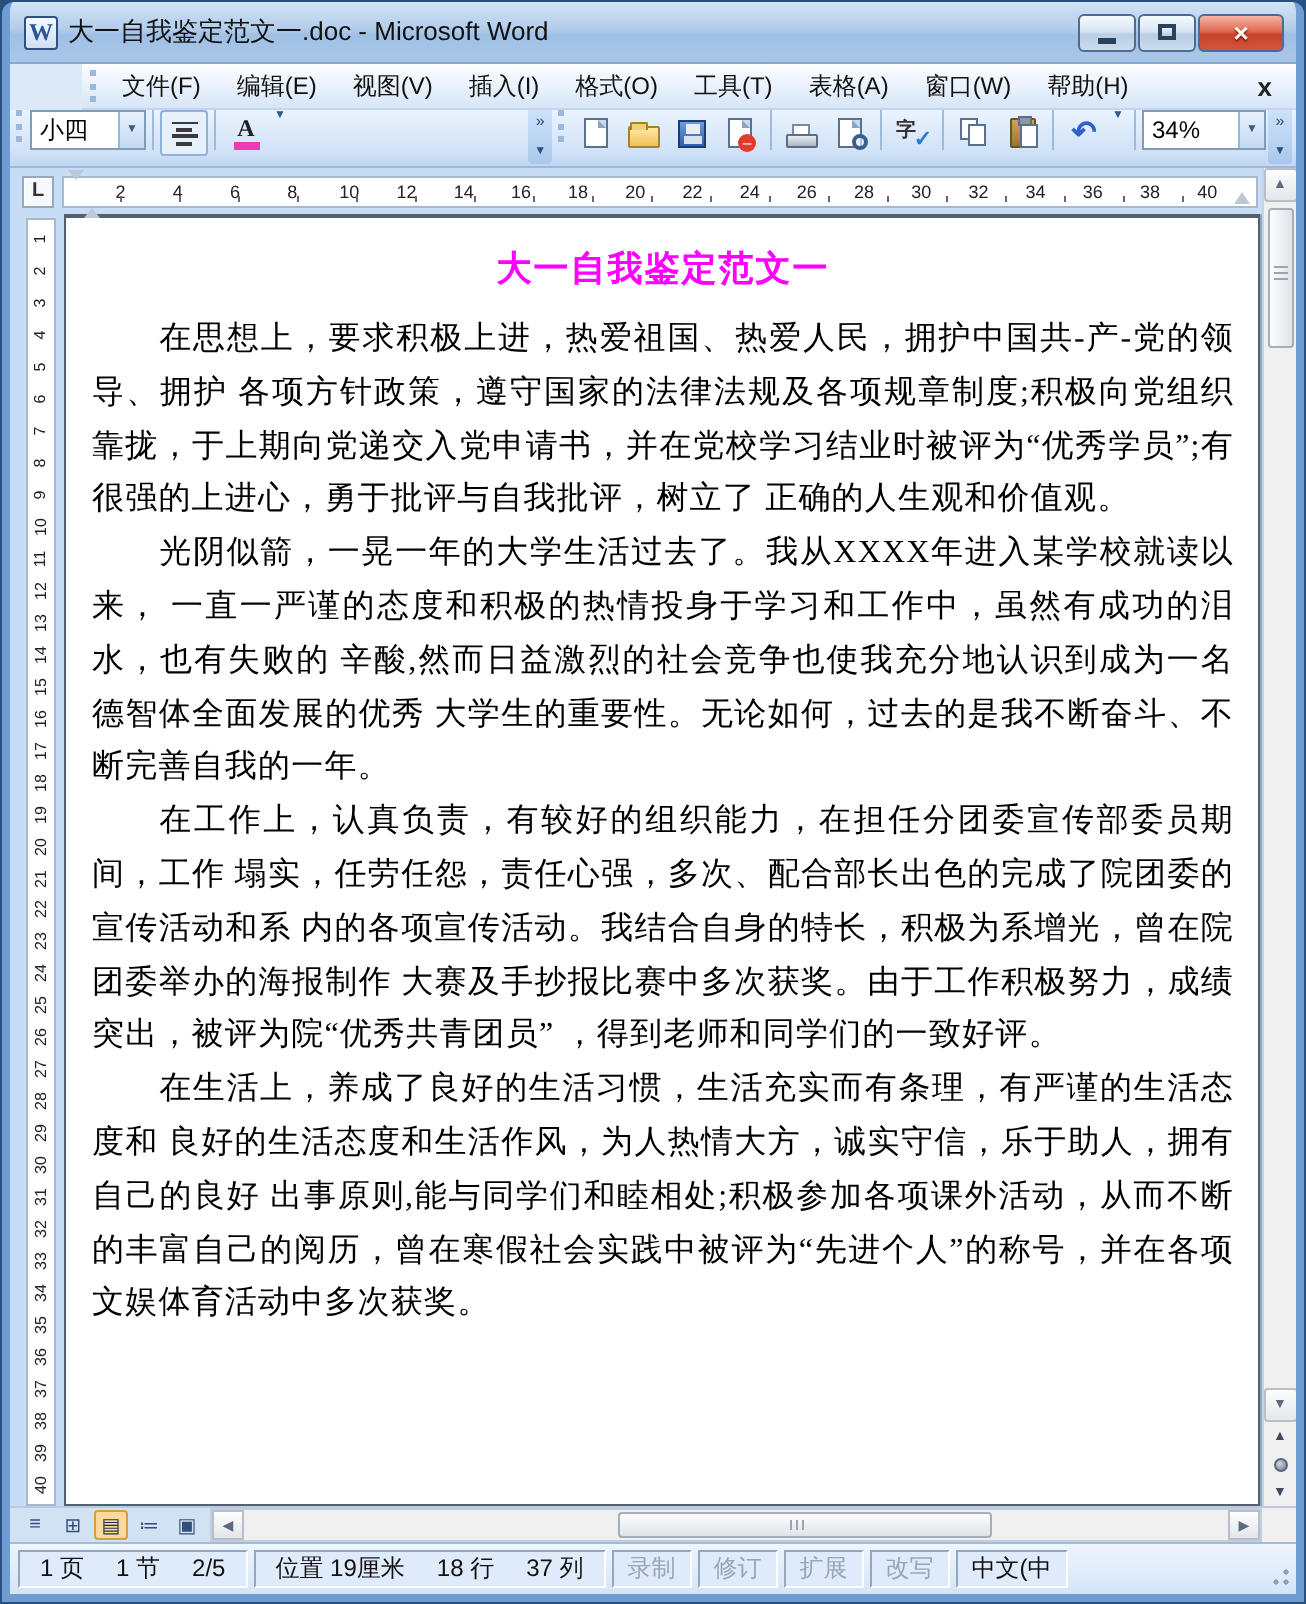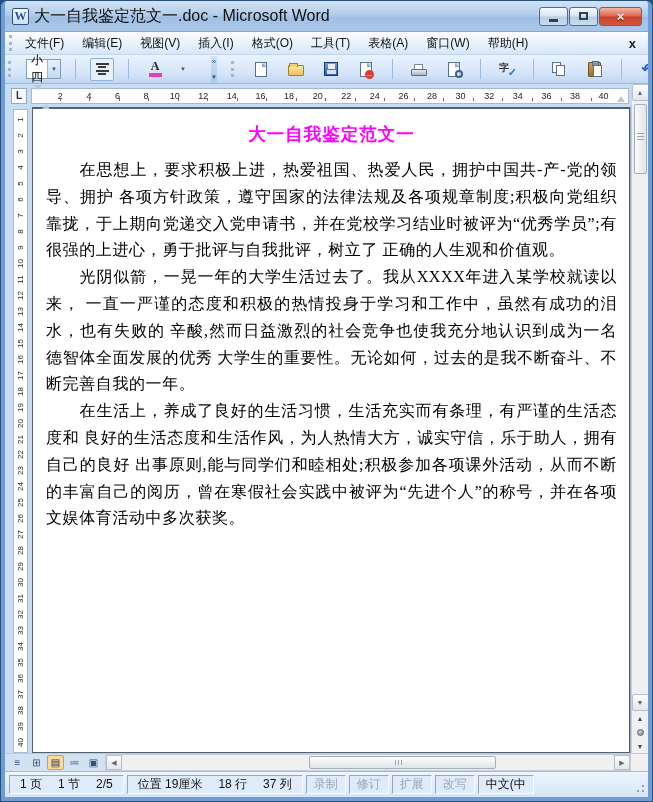--- a/index.html
+++ b/index.html
@@ -9,38 +9,38 @@
   .frame { width:653px; height:802px; border:1px solid #27507f; border-radius:7px 7px 0 0; background:#5586c2; }
   .window { width:100%; height:100%; border:4px solid #6f9cd2; border-top:none; border-radius:6px 6px 0 0;
             display:flex; flex-direction:column; background:#dce9f7; overflow:hidden; }
 
   
   .titlebar { height:31px; flex:0 0 31px; display:flex; align-items:center; padding:0 6px 0 7px;
               background:linear-gradient(#d4e3f5,#b2cdeb 45%,#9fc0e5 55%,#aac7e7); border-bottom:1px solid #87a7cd; }
   .word-appicon { width:17px; height:17px; margin-right:5px; border:1px solid #30507e; border-radius:2px;
               background:linear-gradient(#f4f8ff,#cfe0f4); color:#2a5699; font-weight:bold; font-size:12px;
               display:flex; align-items:center; justify-content:center; font-family:"Liberation Serif",serif; }
-  .title-text { color:#111; font-size:16px; white-space:nowrap; overflow:hidden; }
+  .title-text { color:#111; font-size:13px; white-space:nowrap; overflow:hidden; }
   .win-buttons { margin-left:auto; display:flex; gap:1px; }
   .wbtn { width:29px; height:19px; border:1px solid #4e6b92; border-radius:3px; display:flex; align-items:center; justify-content:center;
           background:linear-gradient(#f5faff,#d8e5f2 45%,#bacde3 55%,#cbdcef); }
   .wbtn .bar { width:9px; height:3px; background:#27415f; margin-top:8px; }
   .wbtn .box { width:9px; height:8px; border:2px solid #27415f; background:transparent; }
   .wbtn-close { width:43px; background:linear-gradient(#f6b3a4,#e06a50 45%,#c8402a 55%,#d2573e);
                 color:#fff; font-weight:bold; font-size:13px; text-shadow:0 1px 1px #7d1b0c; }
 
   
   .menubar { height:23px; flex:0 0 23px; display:flex; align-items:center; background:linear-gradient(#fcfdfe,#e2edfb 70%,#d7e5f7);
-             border-bottom:1px solid #c3d6ee; padding:0 6px 0 2px; }
+             border-bottom:1px solid #c3d6ee; padding:0 6px 0 2px;margin-left:36px; }
   .grip { width:3px; height:16px; margin:0 4px 0 2px; border-left:3px dotted #9db8d8; }
   .menu-item { padding:3px 9px; color:#111; cursor:default; border-radius:2px; }
   .menu-close { margin-left:auto; color:#222; font-size:13px; font-weight:bold; padding:0 6px; }
 
   
-  .toolbar { height:29px; flex:0 0 29px; display:flex; align-items:center; gap:11px; padding:0 1px;
+  .toolbar { height:29px; flex:0 0 29px; display:flex; align-items:flex-start; gap:0; padding:0 1px;
              background:linear-gradient(#eaf3fe,#d3e3f8 70%,#c0d6f2); border-bottom:1px solid #9cb9dd; }
   .tb-sep { width:1px; height:20px; background:#9ebcd9; margin:0 3px; flex:0 0 1px; }
   .tbtn { min-width:24px; height:23px; display:flex; align-items:center; justify-content:center; border:1px solid transparent; border-radius:2px; position:relative; }
   .tbtn.pressed { border-color:#8fb0d8; background:#e6f0fb; }
   .combo { height:20px; background:#fff; border:1px solid #7f9db9; display:flex; align-items:center; }
   .combo .val { padding:0 4px; font-size:12px; flex:1; }
   .combo .drop { width:13px; height:100%; background:linear-gradient(#e8f1fc,#c3d9f3); border-left:1px solid #9ab6d6;
                  color:#365a86; font-size:6px; display:flex; align-items:center; justify-content:center; }
   .chevron-strip { width:12px; height:27px; margin:0 1px; border-radius:0 0 2px 2px; background:linear-gradient(#cfe2f8,#a9c8ec);
                    display:flex; flex-direction:column; align-items:center; justify-content:space-between; padding:2px 0;
@@ -399,20 +399,21 @@
                   <span>40</span>
                 </span>
               </div>
         </div>
         <div class="page">
           <div class="doc-text">
 
           <div class="doc-block doc-title">大一自我鉴定范文一</div>
                 <div class="doc-block para">在思想上，要求积极上进，热爱祖国、热爱人民，拥护中国共-产-党的领导、拥护 各项方针政策，遵守国家的法律法规及各项规章制度;积极向党组织靠拢，于上期向党递交入党申请书，并在党校学习结业时被评为“优秀学员”;有很强的上进心，勇于批评与自我批评，树立了 正确的人生观和价值观。</div>
                 <div class="doc-block para">光阴似箭，一晃一年的大学生活过去了。我从XXXX年进入某学校就读以来， 一直一严谨的态度和积极的热情投身于学习和工作中，虽然有成功的泪水，也有失败的 辛酸,然而日益激烈的社会竞争也使我充分地认识到成为一名德智体全面发展的优秀 大学生的重要性。无论如何，过去的是我不断奋斗、不断完善自我的一年。</div>
+                <div class="doc-block para">在工作上，认真负责，有较好的组织能力，在担任分团委宣传部委员期间，工作 塌实，任劳任怨，责任心强，多次、配合部长出色的完成了院团委的宣传活动和系 内的各项宣传活动。我结合自身的特长，积极为系增光，曾在院团委举办的海报制作 大赛及手抄报比赛中多次获奖。由于工作积极努力，成绩突出，被评为院“优秀共青团员” ，得到老师和同学们的一致好评。</div>
                 <div class="doc-block para">在生活上，养成了良好的生活习惯，生活充实而有条理，有严谨的生活态度和 良好的生活态度和生活作风，为人热情大方，诚实守信，乐于助人，拥有自己的良好 出事原则,能与同学们和睦相处;积极参加各项课外活动，从而不断的丰富自己的阅历，曾在寒假社会实践中被评为“先进个人”的称号，并在各项文娱体育活动中多次获奖。</div>
               </div>
         </div>
       </div>
     </div>
 
     <div class="v-scrollbar">
       <div class="sbtn">
             <span>▲</span>
           </div>

